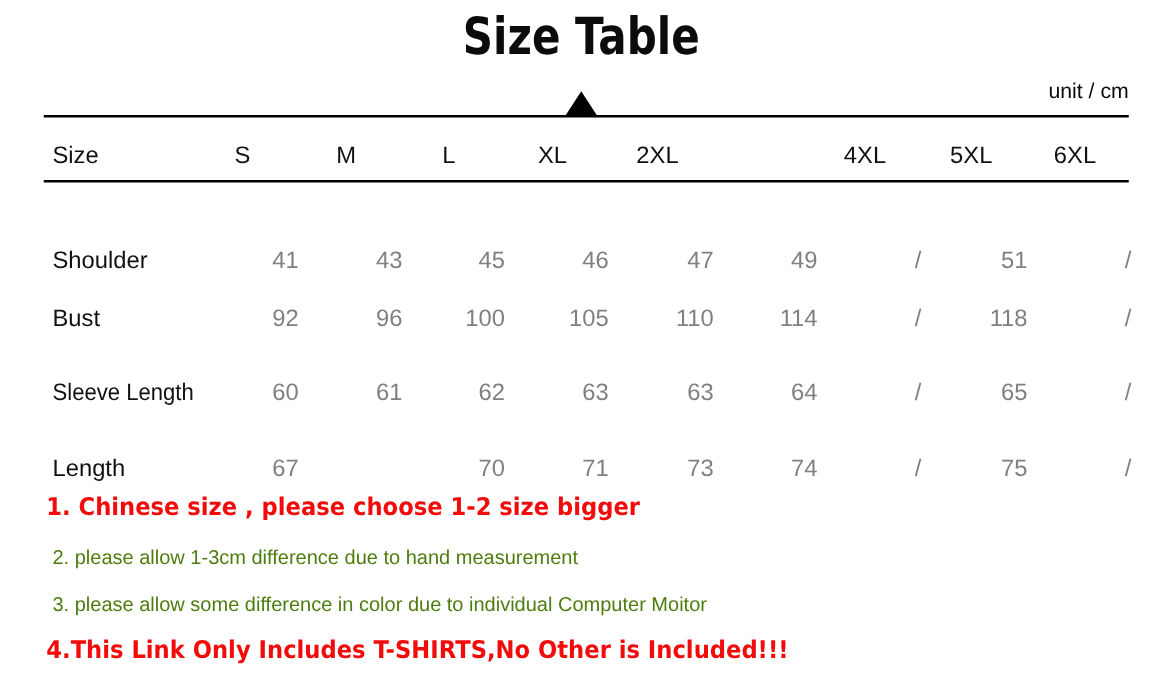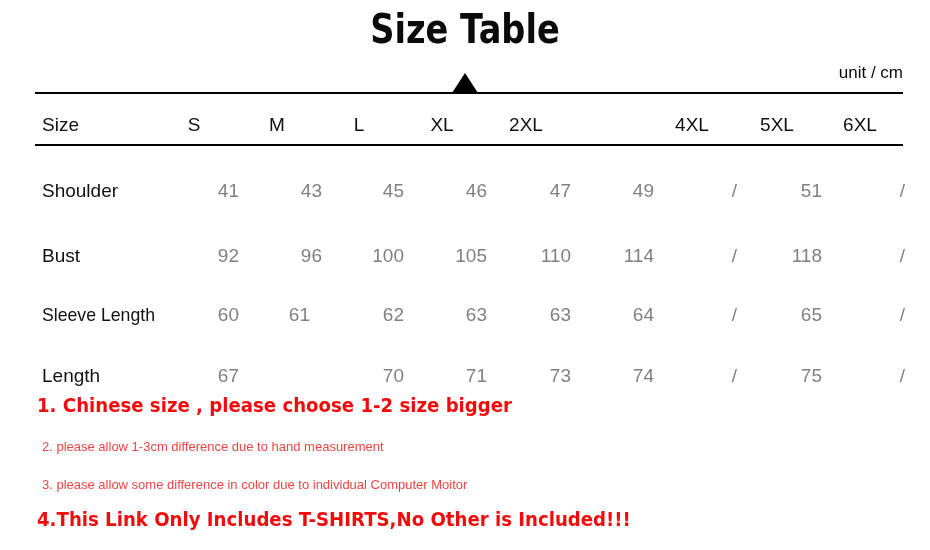--- a/index.html
+++ b/index.html
@@ -111,22 +111,22 @@
   #header-row .rowlabel { color: #111111; }
 
   
   .note {
     position: absolute;
     white-space: nowrap;
     line-height: 24px;
   }
   .note-plain {
     left: 42px;
-    font-size: 13px;
-    color: #ef4444;
+    font-size: 16px;
+    color: #4d7c0f;
   }
   .note-red {
     left: 37px;
     font-size: 19.5px;
     font-weight: bold;
     color: #f20b0b;
     font-family: "DejaVu Sans", sans-serif;
     transform: scaleX(0.93);
     transform-origin: left center;
   }
@@ -153,21 +153,21 @@
     <div class="cell hdr" style="left:149px">S</div>
     <div class="cell hdr" style="left:232px">M</div>
     <div class="cell hdr" style="left:314px">L</div>
     <div class="cell hdr" style="left:397px">XL</div>
     <div class="cell hdr" style="left:481px">2XL</div>
     <div class="cell hdr" style="left:647px">4XL</div>
     <div class="cell hdr" style="left:732px">5XL</div>
     <div class="cell hdr" style="left:815px">6XL</div>
   </div>
 
-  <div class="row" style="top:178px">
+  <div class="row" style="top:196px">
     <div class="cell rowlabel">Shoulder</div>
     <div class="cell val" style="left:149px">41</div>
     <div class="cell val" style="left:232px">43</div>
     <div class="cell val" style="left:314px">45</div>
     <div class="cell val" style="left:397px">46</div>
     <div class="cell val" style="left:481px">47</div>
     <div class="cell val" style="left:564px">49</div>
     <div class="cell val" style="left:647px">/</div>
     <div class="cell val" style="left:732px">51</div>
     <div class="cell val" style="left:815px">/</div>
@@ -182,21 +182,21 @@
     <div class="cell val" style="left:481px">110</div>
     <div class="cell val" style="left:564px">114</div>
     <div class="cell val" style="left:647px">/</div>
     <div class="cell val" style="left:732px">118</div>
     <div class="cell val" style="left:815px">/</div>
   </div>
 
   <div class="row" style="top:302px">
     <div class="cell rowlabel condensed">Sleeve Length</div>
     <div class="cell val" style="left:149px">60</div>
-    <div class="cell val" style="left:220px">61</div>
+    <div class="cell val" style="left:232px">61</div>
     <div class="cell val" style="left:314px">62</div>
     <div class="cell val" style="left:397px">63</div>
     <div class="cell val" style="left:481px">63</div>
     <div class="cell val" style="left:564px">64</div>
     <div class="cell val" style="left:647px">/</div>
     <div class="cell val" style="left:732px">65</div>
     <div class="cell val" style="left:815px">/</div>
   </div>
 
   <div class="row" style="top:363px">

